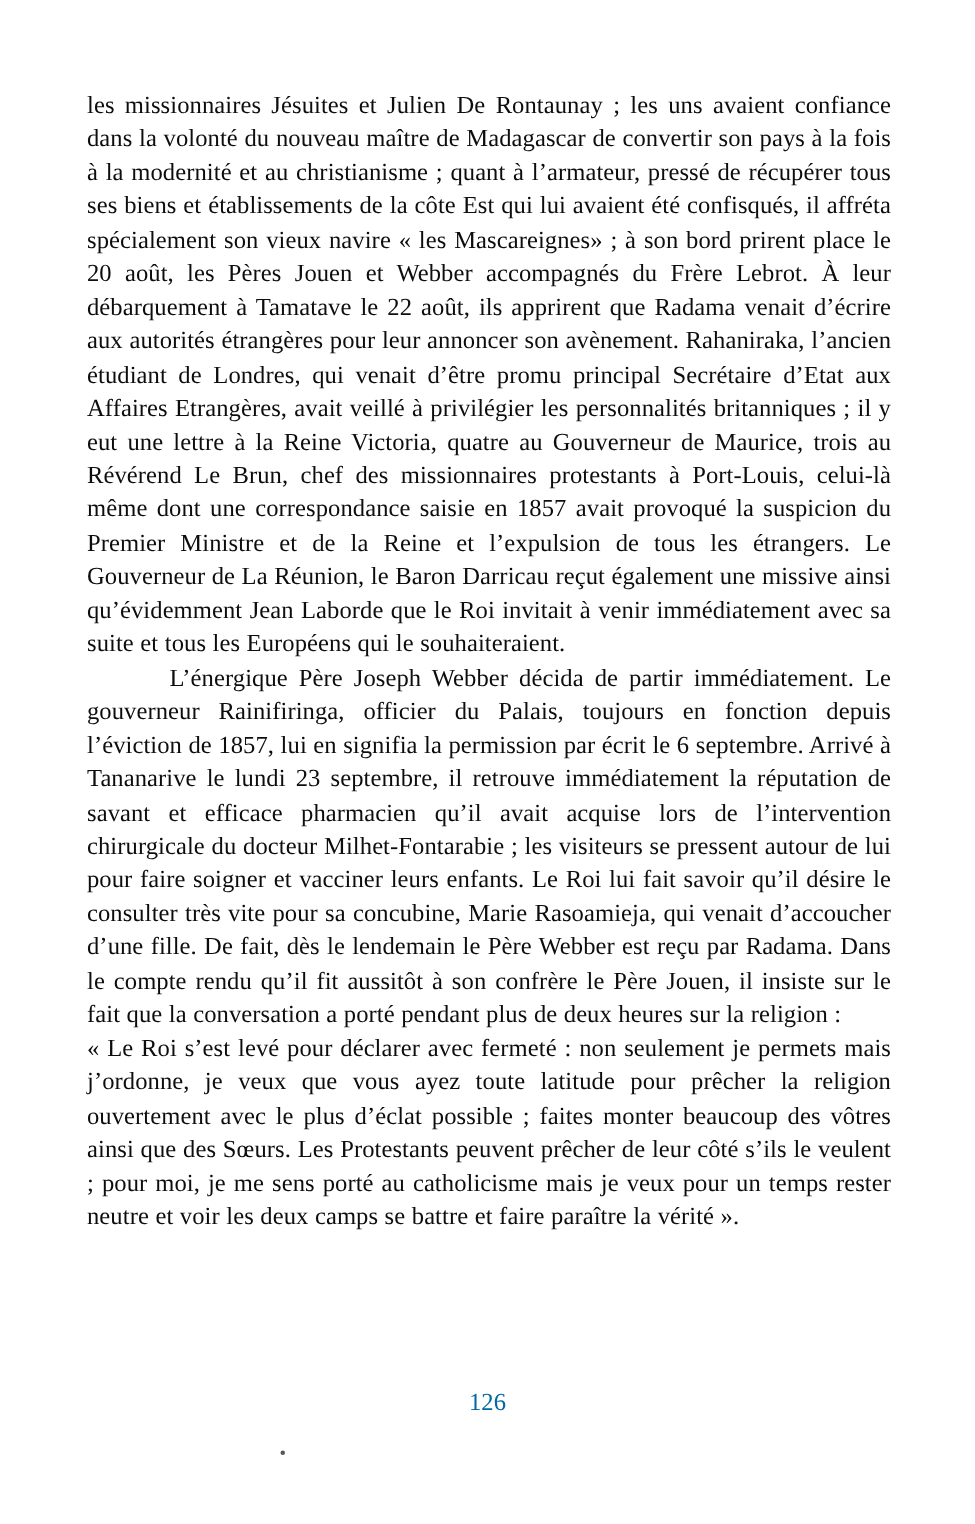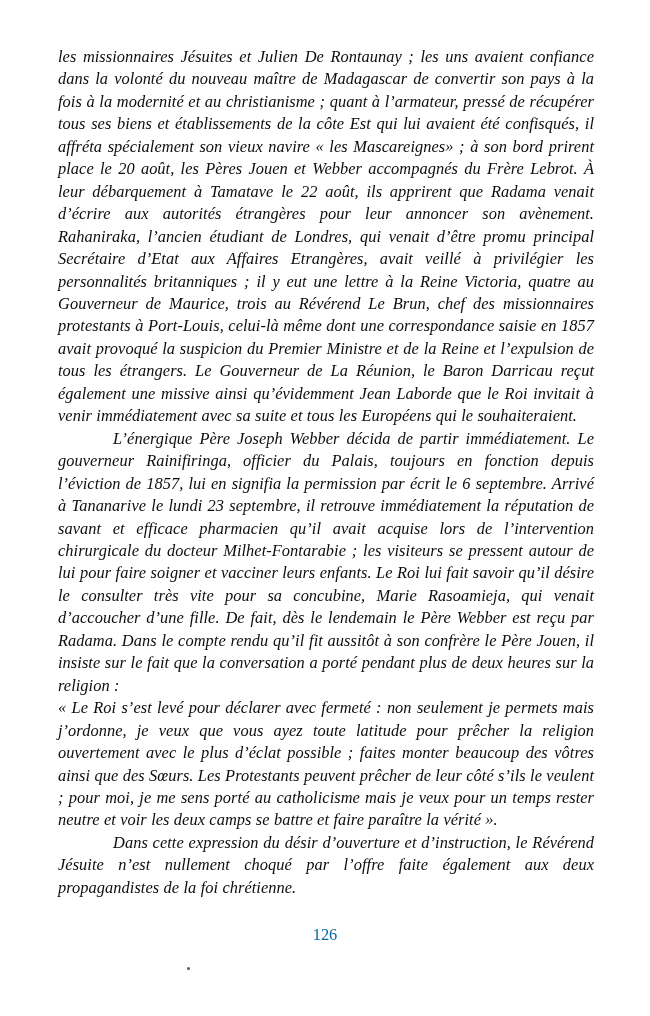--- a/index.html
+++ b/index.html
@@ -22,23 +22,22 @@
     top: 0;
     left: 0;
     width: 650px;
     height: 1016px;
     background: #ffffff;
   }
 
   .text-block {
     position: absolute;
     left: 58px;
-    top: 46px;
+    top: 59px;
     width: 536px;
-    font-style: italic;
   }
 
   .para {
     margin: 0;
     text-align: justify;
     text-justify: inter-word;
     font-size: 16.4px;
     line-height: 22.45px;
     letter-spacing: 0.05px;
     word-spacing: 0.2px;
@@ -84,20 +83,19 @@
 </style>
 </head>
 <body>
 
 <div class="page">
 
   <div class="text-block">
     <p class="para noindent">les missionnaires Jésuites et Julien De Rontaunay ; les uns avaient confiance dans la volonté du nouveau maître de Madagascar de convertir son pays à la fois à la modernité et au christianisme ; quant à l’armateur, pressé   de récupérer tous ses biens et établissements de la côte Est qui lui avaient été confisqués, il affréta spécialement son vieux navire « les Mascareignes» ; à son bord  prirent place le 20 août, les Pères Jouen et Webber accompagnés du Frère Lebrot. À leur débarquement à Tamatave le 22 août, ils apprirent que Radama venait d’écrire aux autorités étrangères pour leur annoncer son avènement. Rahaniraka, l’ancien étudiant de Londres, qui venait d’être promu principal Secrétaire d’Etat aux Affaires Etrangères, avait veillé à privilégier les personnalités britanniques ; il y eut une lettre à la Reine Victoria, quatre au Gouverneur de Maurice, trois au Révérend Le Brun, chef des missionnaires   protestants à Port-Louis, celui-là même dont une correspondance saisie en 1857 avait provoqué la suspicion du Premier Ministre et de la Reine et l’expulsion de tous les étrangers. Le Gouverneur de La Réunion, le Baron Darricau reçut également une missive ainsi qu’évidemment Jean Laborde que le Roi invitait à venir immédiatement avec sa suite et tous les Européens qui le souhaiteraient.</p>
     <p class="para indent">L’énergique Père Joseph Webber décida de partir immédiatement. Le gouverneur Rainifiringa, officier du Palais, toujours en fonction depuis l’éviction de 1857, lui en signifia la permission par écrit le 6 septembre. Arrivé à Tananarive le lundi 23 septembre, il retrouve immédiatement la réputation de savant et efficace pharmacien qu’il avait acquise lors de l’intervention chirurgicale du docteur Milhet-Fontarabie ; les visiteurs se pressent autour de lui pour faire soigner et vacciner leurs enfants. Le Roi lui fait savoir qu’il désire le consulter très vite pour sa concubine, Marie Rasoamieja, qui venait d’accoucher d’une fille. De fait, dès le lendemain le Père Webber est reçu  par Radama. Dans le compte rendu qu’il fit aussitôt à son confrère le Père Jouen, il insiste sur le fait que la conversation a porté pendant plus de deux heures sur la religion :</p>
     <p class="para noindent">« Le Roi s’est levé pour déclarer avec fermeté : non seulement je permets mais j’ordonne, je veux que vous ayez toute latitude pour prêcher la religion ouvertement avec le plus d’éclat possible ; faites monter beaucoup des vôtres ainsi que des Sœurs. Les Protestants peuvent prêcher de leur côté s’ils le veulent ; pour moi, je me sens porté au catholicisme mais je veux pour un temps rester neutre et   voir les deux camps se battre et faire paraître la vérité ».</p>
-    <p class="para indent">Dans cette expression du désir d’ouverture et d’instruction, le Révérend Jésuite n’est nullement choqué par l’offre faite également aux deux propagandistes de la foi chrétienne.</p>
   </div>
 
   <div class="folio">126</div>
 
   <div class="speck"></div>
 
 </div>
 
 </body></html>

